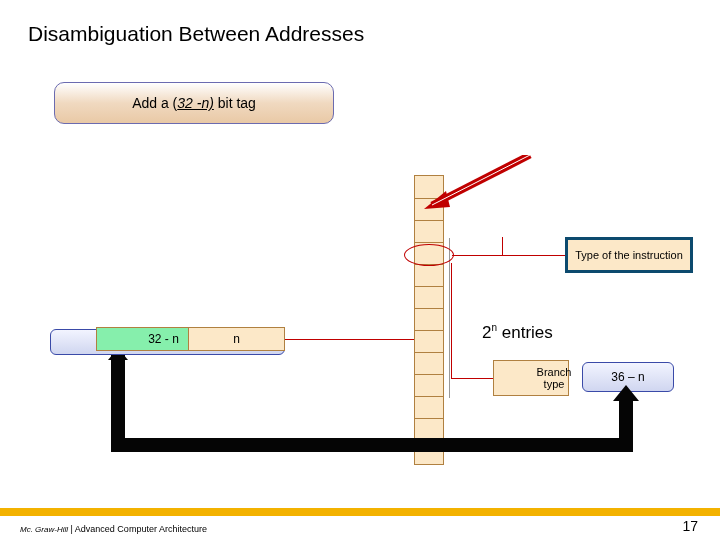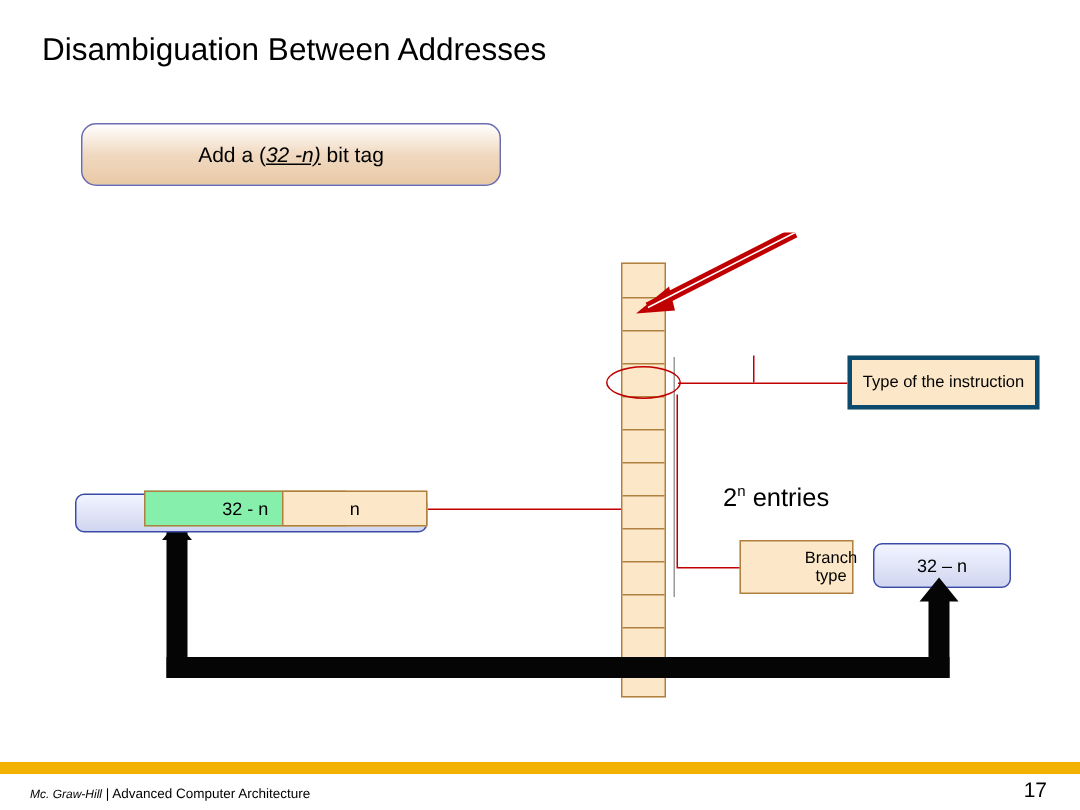--- a/index.html
+++ b/index.html
@@ -266,21 +266,21 @@
 <div class="pc-left">32 - n</div>
 <div class="pc-right">n</div>
 
 <div class="idx-line"></div>
 
 <div class="entries">
   <span>2</span><sup>n</sup><span> entries</span>
 </div>
 
 <div class="branch-type">Branch type</div>
-<div class="target-box">32 – n</div>
+<div class="target-box">36 – n</div>
 
 <div class="fb-down1"></div>
 <div class="fb-h"></div>
 <div class="fb-up"></div>
 <div class="arrow-up-big"></div>
 <div class="arrow-up-small"></div>
 
 <div class="goldbar"></div>
 <div class="footer">
   <span class="hill">Mc. Graw-Hill</span><span> | </span><span>Advanced Computer Architecture</span>

